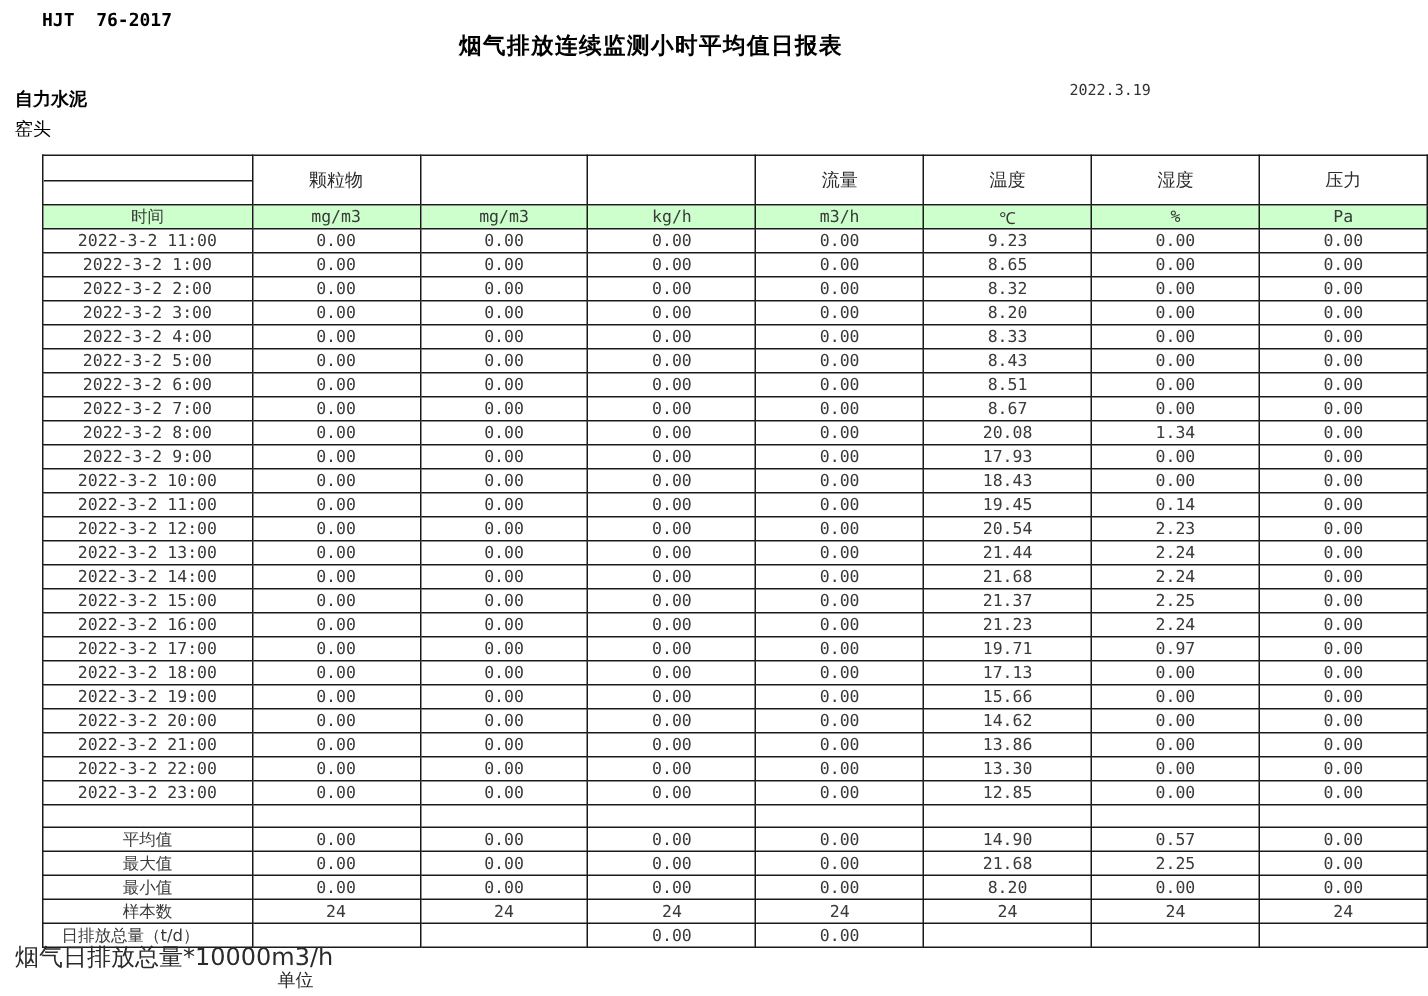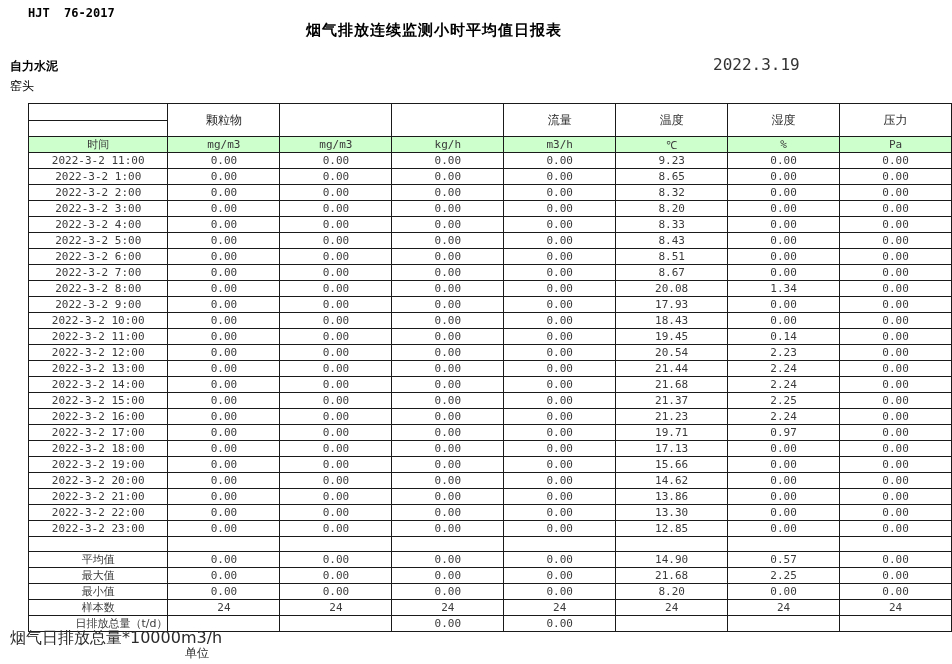--- a/index.html
+++ b/index.html
@@ -18,21 +18,21 @@
     font-family: "DejaVu Sans Mono", "Liberation Mono", monospace;
     white-space: pre;
   }
   .report-title {
     position: absolute; left: 0; top: 21px; width: 868px;
     text-align: center; font-size: 15px; font-weight: bold; color: #000;
     letter-spacing: 1px;
   }
   .report-date {
     position: absolute; left: 713px; top: 55px;
-    font-size: 16px; color: #333;
+    font-size: 10px; color: #333;
     font-family: "DejaVu Sans Mono", "Liberation Mono", monospace;
   }
   .company-name {
     position: absolute; left: 10px; top: 58px;
     font-size: 12px; font-weight: bold; color: #000;
   }
   .station-name {
     position: absolute; left: 10px; top: 78px;
     font-size: 12px; font-weight: normal; color: #000;
   }
@@ -53,21 +53,21 @@
   }
   tr.group-row { height: 32px; }
   tr.group-row td { font-size: 12px; color: #2b2b2b; }
   tr.unit-row { height: 16px; }
   tr.unit-row td { background: #ccffcc; font-family: "DejaVu Sans Mono", "Liberation Mono", monospace; }
   tr.data-row { height: 16px; }
   tr.data-row td { font-family: "DejaVu Sans Mono", "Liberation Mono", monospace; }
   tr.blank-row { height: 15px; }
   tr.summary-row { height: 14px; }
   tr.summary-row td.val { font-family: "DejaVu Sans Mono", "Liberation Mono", monospace; }
-  tr.summary-row td.label-left { text-align: right; padding-left: 2px; }
+  tr.summary-row td.label-left { text-align: left; padding-left: 12px; }
 
   .corner-cell { position: relative; height: 32px; }
   .corner-split {
     position: absolute; left: 0; top: 50%; width: 100%; height: 0;
     border-top: 1px solid #1a1a1a;
   }
 
   .footer-note {
     position: absolute; left: 10px; top: 628px;
     font-size: 16px; color: #2b2b2b;

